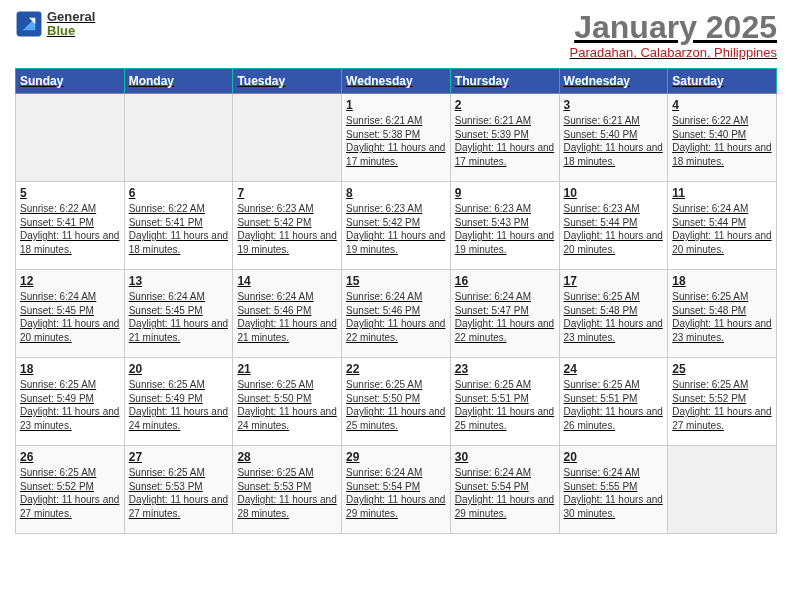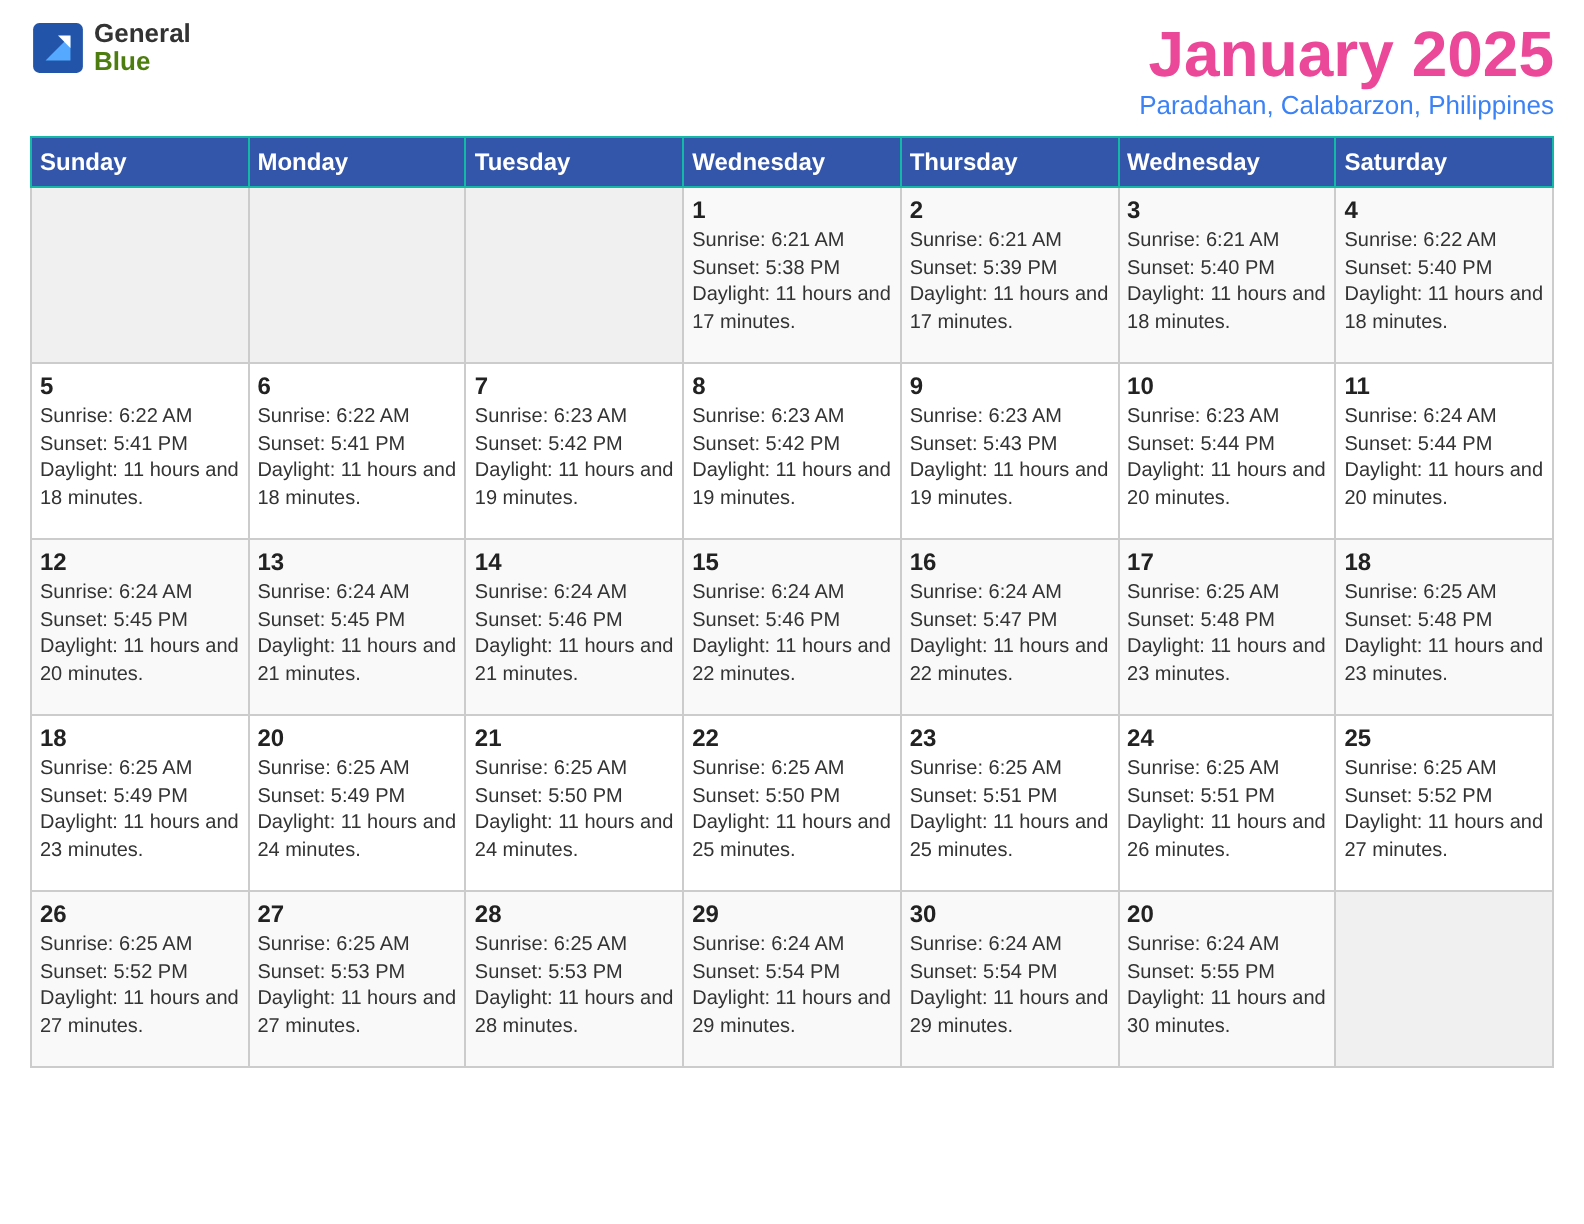--- a/index.html
+++ b/index.html
@@ -7,20 +7,21 @@
       width: 792px;
       height: 612px;
       font-family: Arial, sans-serif;
       background: #fff;
       overflow: hidden;
     }
     .page {
       width: 792px;
       height: 612px;
       padding: 10px 15px;
+      text-decoration: underline;
     }
     .header {
       display: flex;
       justify-content: space-between;
       align-items: flex-start;
       margin-bottom: 8px;
     }
     .logo {
       display: flex;
       align-items: center;
@@ -38,26 +39,26 @@
     .logo-icon {
       width: 28px;
       height: 28px;
     }
     .title-block {
       text-align: right;
     }
     .month-title {
       font-size: 32px;
       font-weight: bold;
-      color: #ec4899;
+      color: #737373;
       line-height: 1.1;
     }
     .location {
       font-size: 13px;
-      color: #3b82f6;
+      color: #b91c1c;
     }
     .calendar {
       width: 100%;
       border-collapse: collapse;
       table-layout: fixed;
     }
     .calendar thead th {
       background: #3355aa;
       color: #fff;
       font-size: 12px;

